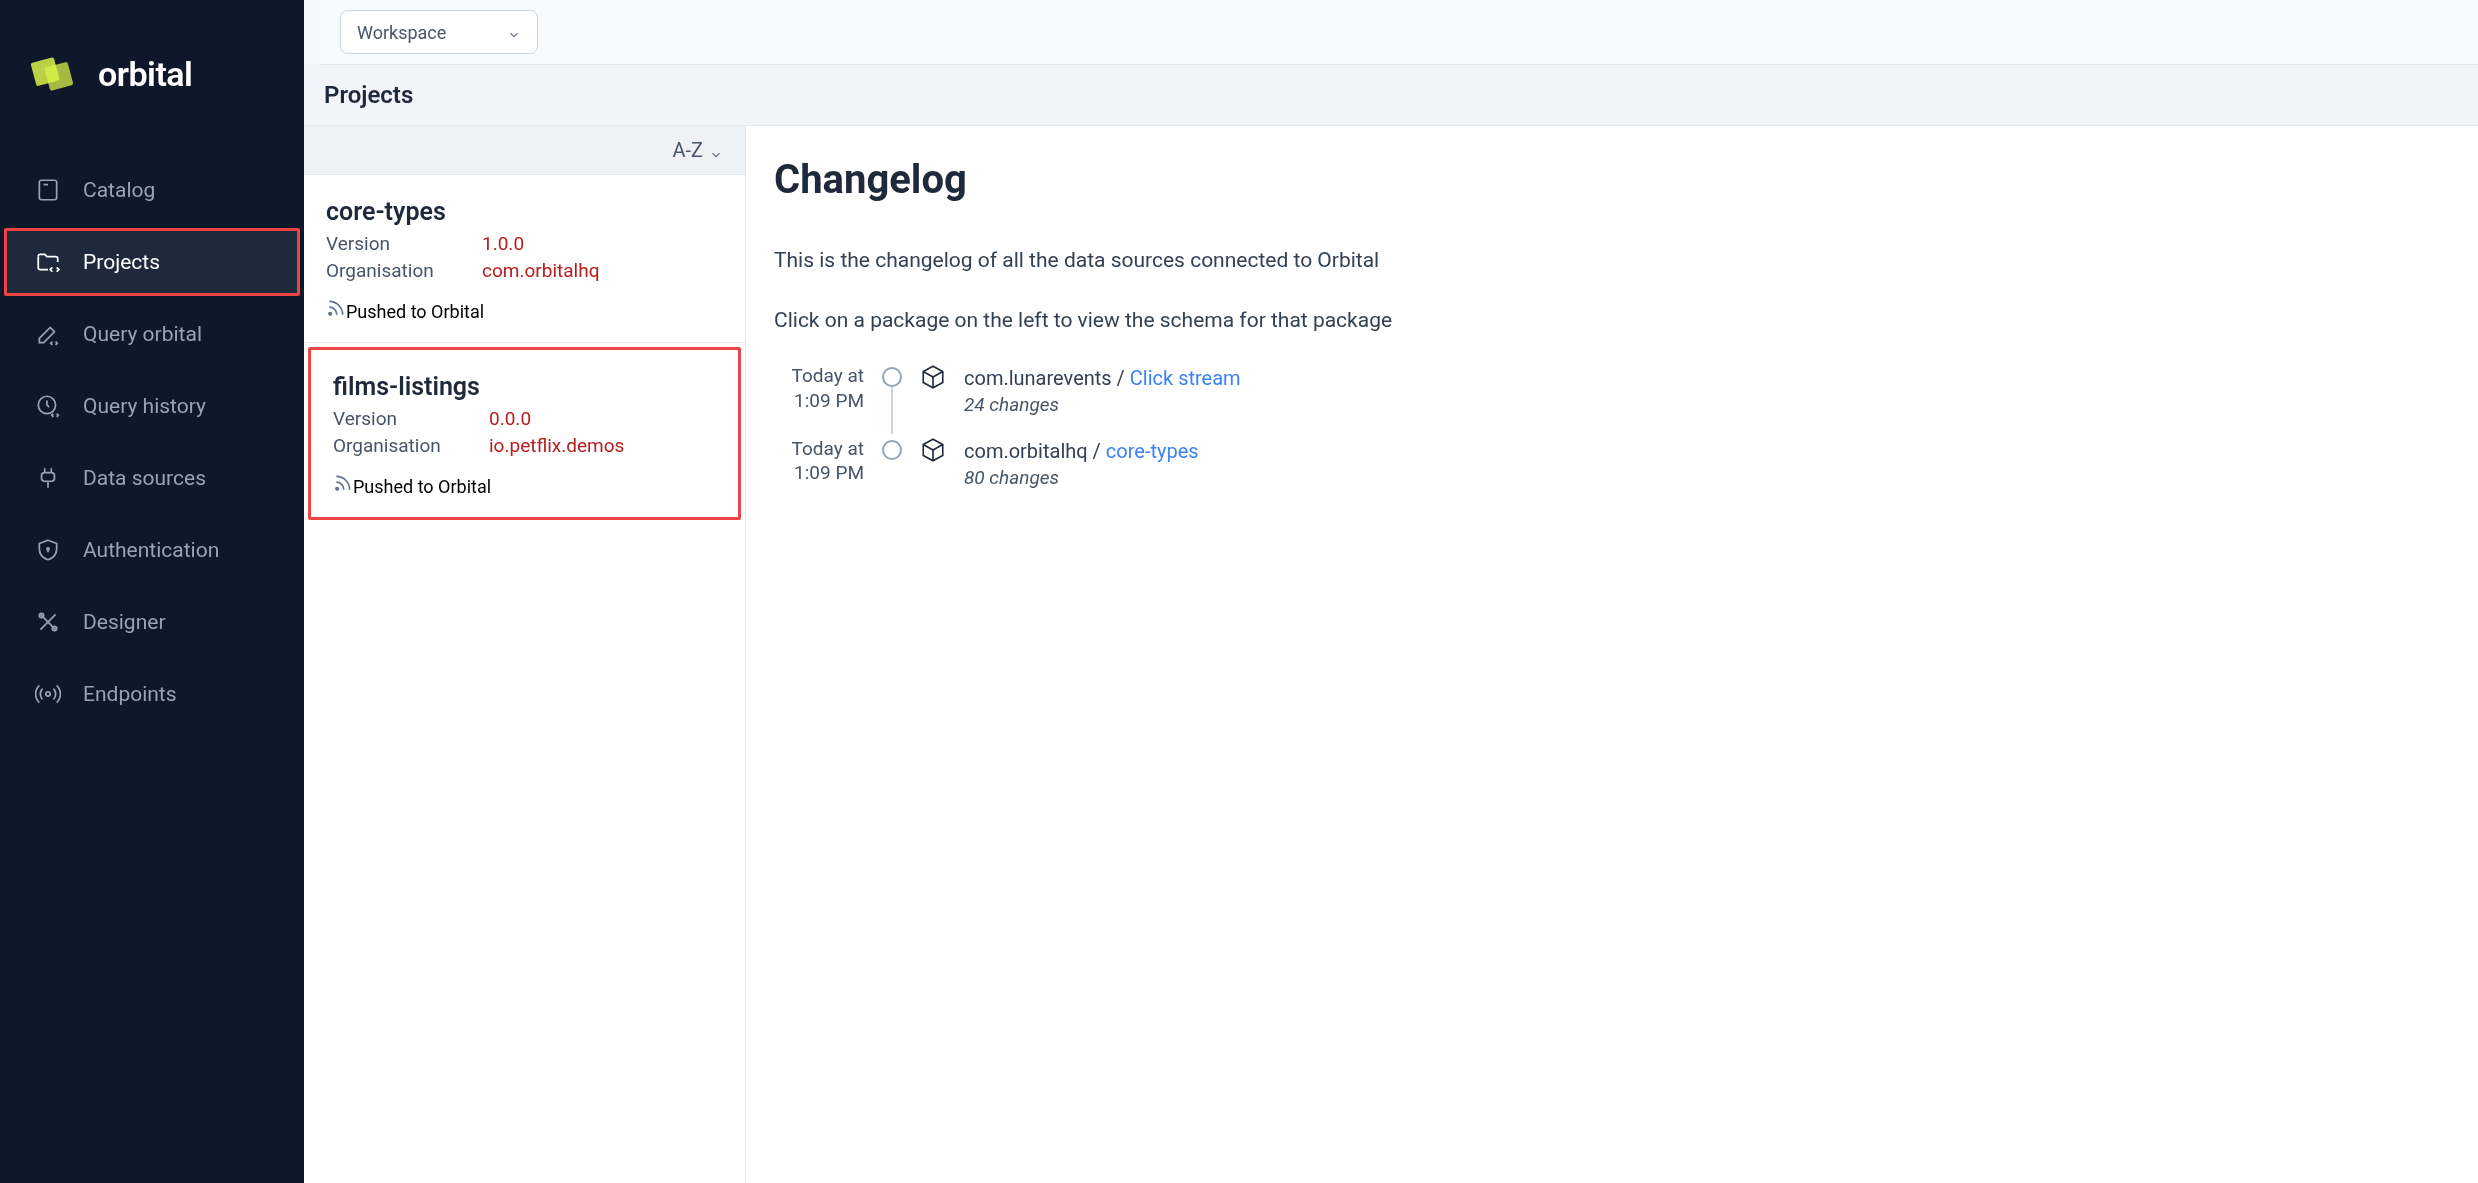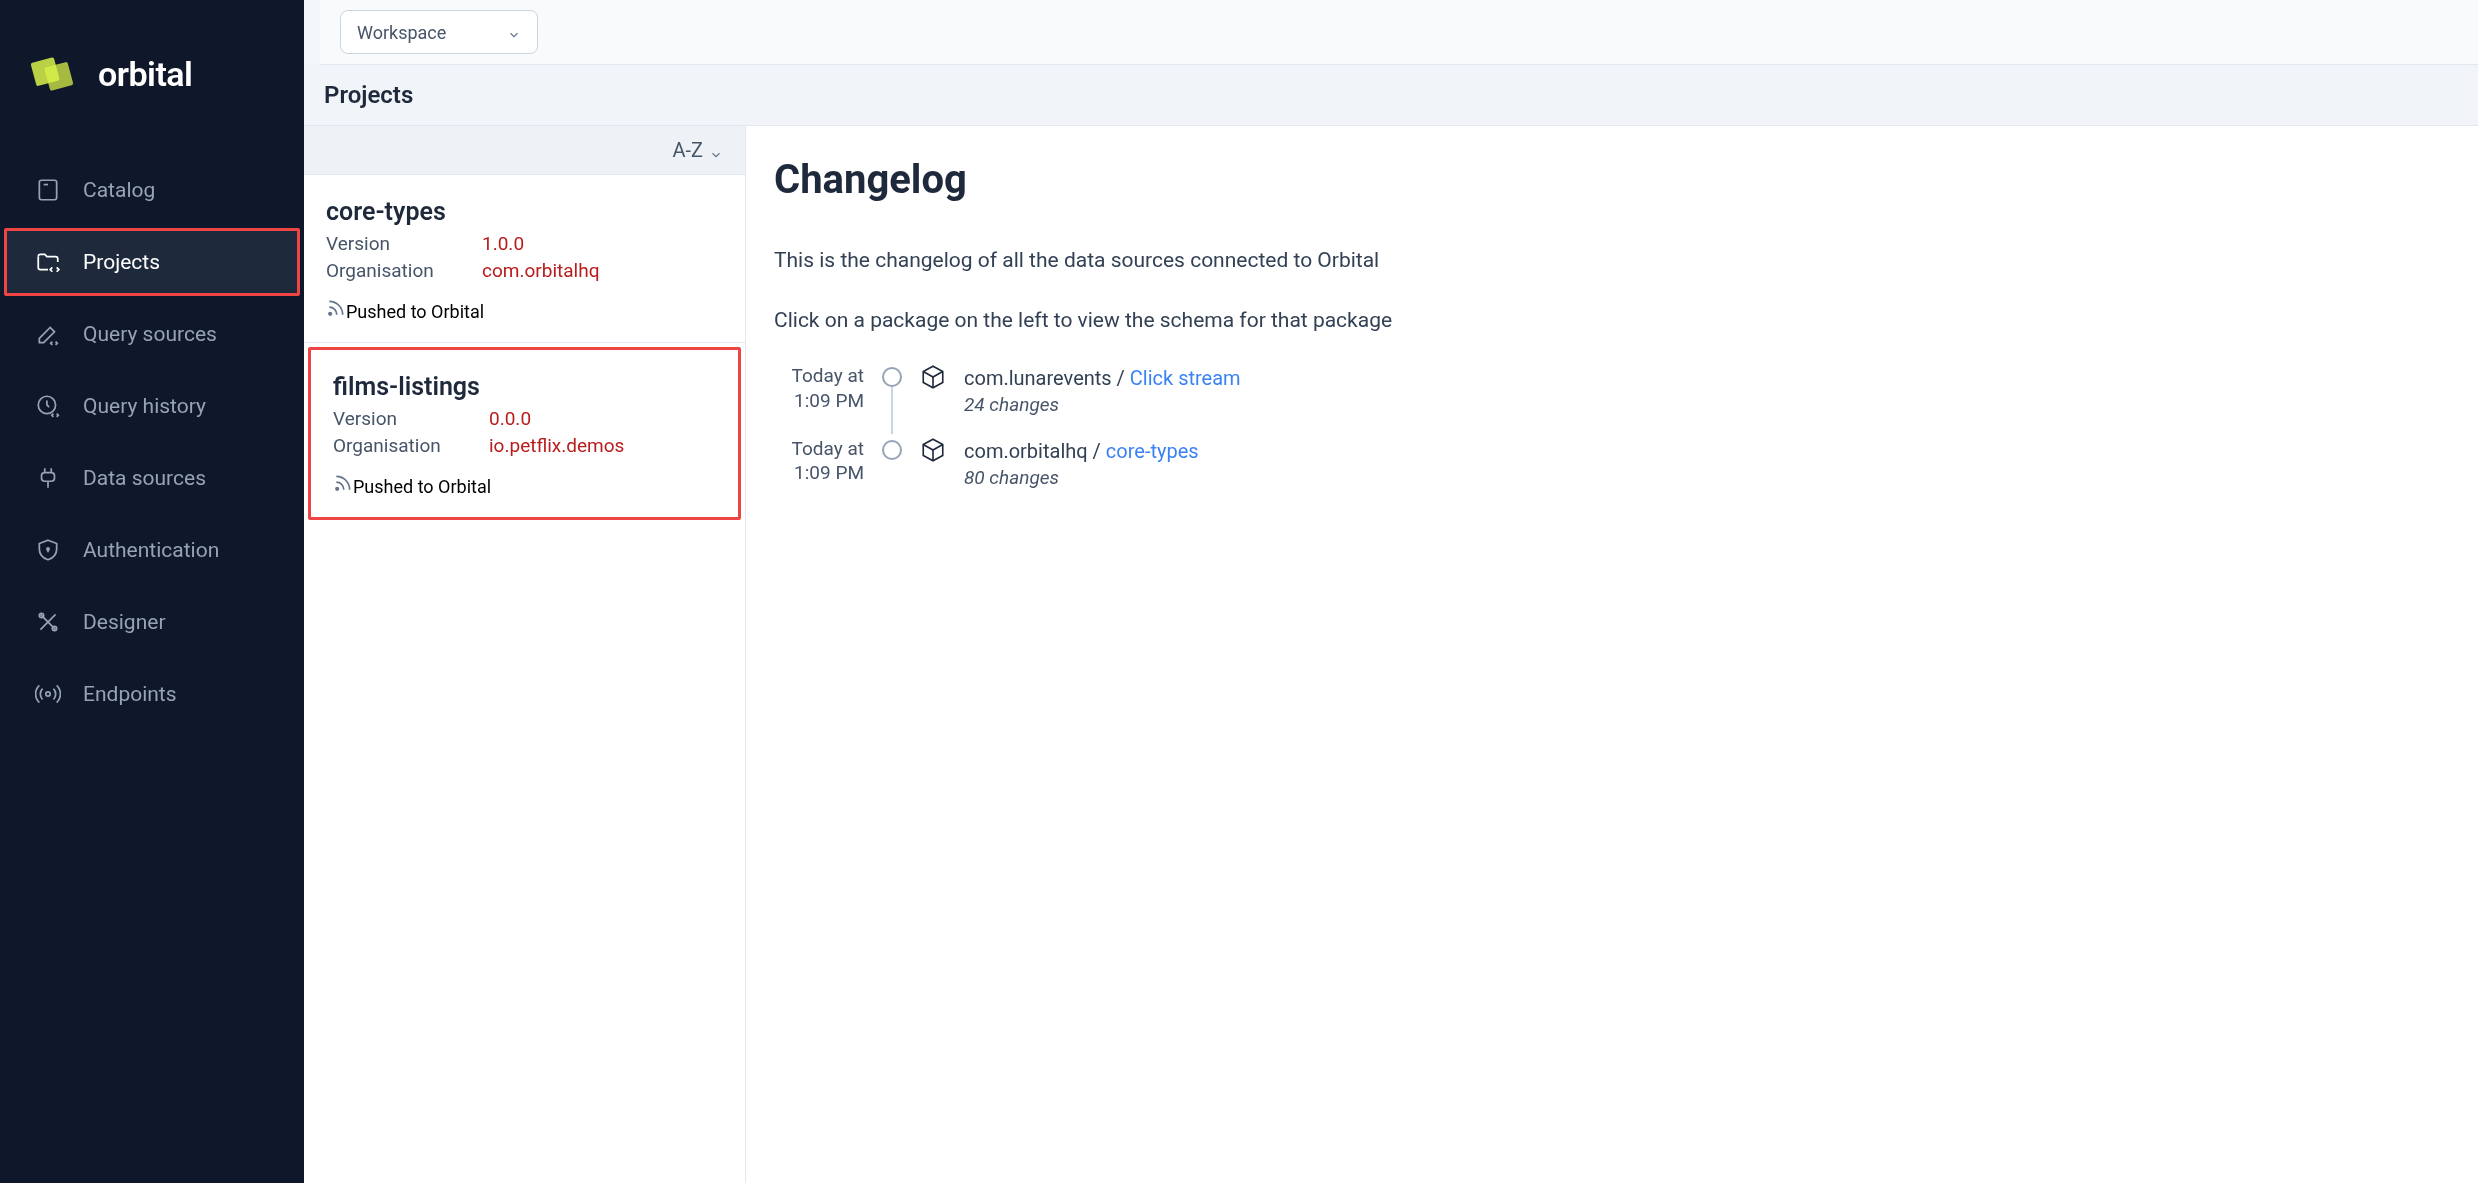--- a/index.html
+++ b/index.html
@@ -281,21 +281,21 @@
     </div>
 
     <div class="nav-item">
       <span class="nav-icon">
         <svg viewBox="0 0 24 24">
             <path d="M4 16l10-10 4 4-10 10H4v-4z"></path>
             <path d="M16 19l-1.5 1.5 1.5 1.5"></path>
             <path d="M19 19l1.5 1.5L19 22"></path>
           </svg>
       </span>
-      <span>Query sources</span>
+      <span>Query orbital</span>
     </div>
 
     <div class="nav-item">
       <span class="nav-icon">
         <svg viewBox="0 0 24 24">
             <circle cx="11" cy="11" r="8"></circle>
             <path d="M11 7v4l2 2"></path>
             <path d="M17 19l-1.5 1.5 1.5 1.5"></path>
             <path d="M20 19l1.5 1.5L20 22"></path>
           </svg>

